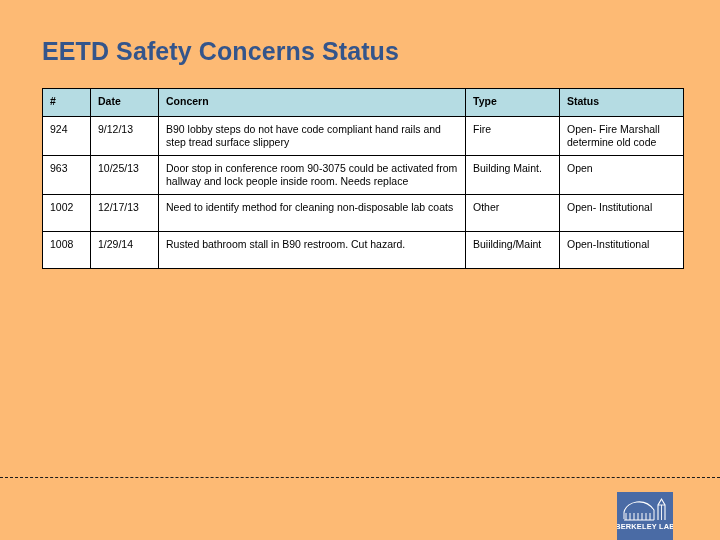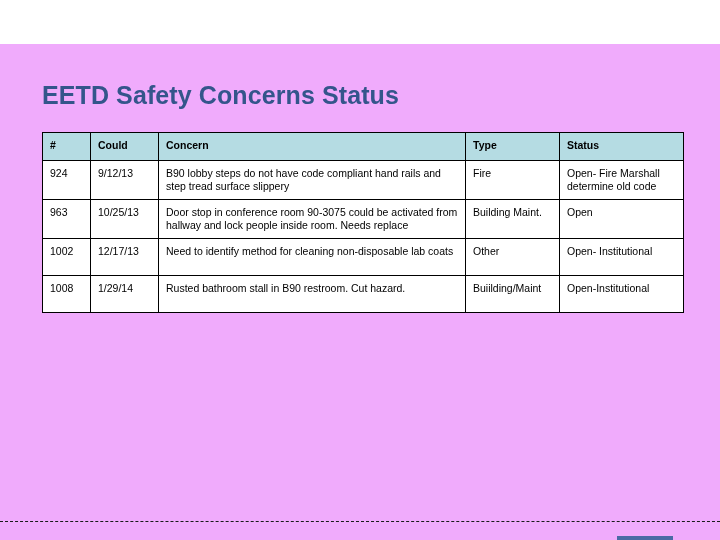--- a/index.html
+++ b/index.html
@@ -11,22 +11,21 @@
     height: 540px;
     background: #ffffff;
     font-family: "Liberation Sans", sans-serif;
     position: relative;
     overflow: hidden;
   }
 
   .slide {
     position: absolute;
     inset: 0;
-    background: #f0abfc;
-    margin-top: 44px;
+    background: #fdba74;
   }
 
   
   .slide-title {
     position: absolute;
     left: 42px;
     top: 36px;
     width: 620px;
     font-size: 25px;
     font-weight: bold;
@@ -117,21 +116,21 @@
       <colgroup>
         <col class="c-num">
         <col class="c-date">
         <col class="c-conc">
         <col class="c-type">
         <col class="c-status">
       </colgroup>
       <thead>
         <tr>
           <th>#</th>
-          <th>Could</th>
+          <th>Date</th>
           <th>Concern</th>
           <th>Type</th>
           <th>Status</th>
         </tr>
       </thead>
       <tbody>
         <tr class="data-row">
           <td>924</td>
           <td>9/12/13</td>
           <td>B90 lobby steps do not have code compliant hand rails and step tread surface slippery</td>

